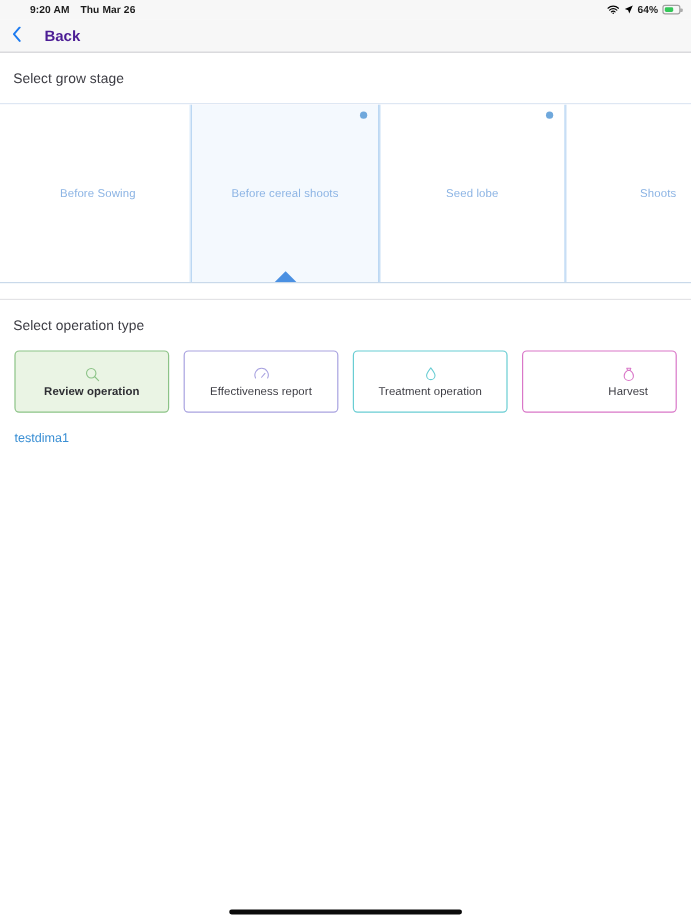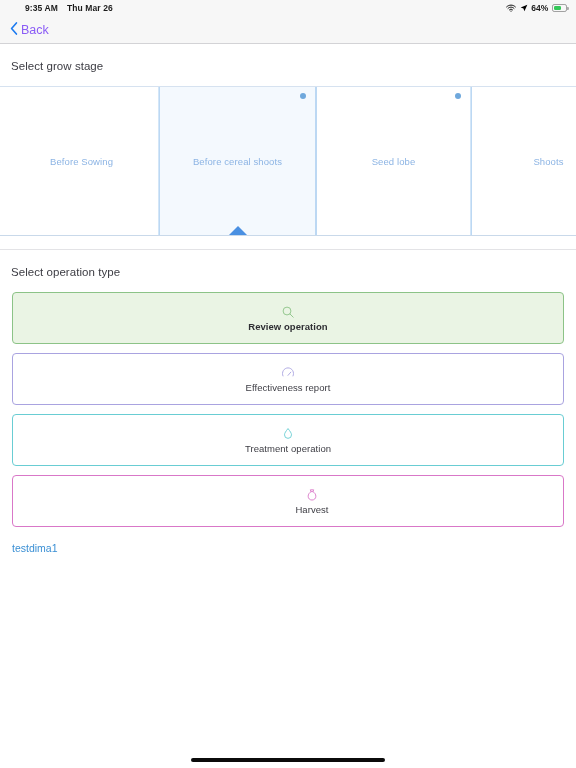--- a/index.html
+++ b/index.html
@@ -63,24 +63,25 @@
     height: 28px;
     background: #f7f7f7;
     display: flex;
     align-items: center;
     padding-left: 10px;
     border-bottom: 0.5px solid #d3d3d6;
   }
   .back-btn {
     display: flex;
     align-items: center;
-    gap: 3px;
-    color: #8b5cf6;
+    gap: 19px;
+    color: #4c1d95;
     font-size: 12.5px;
     cursor: pointer;
+    font-weight: bold;
   }
   .chev {
     width: 8px; height: 13px;
     flex: 0 0 auto;
   }
 
   
   .sec-head {
     font-size: 11.5px;
     color: #3c3c43;
@@ -148,21 +149,21 @@
     border-right: 9px solid transparent;
     border-bottom: 9px solid #4a90e2;
   }
 
   .carousel-bottom-line { height: 1px; background: #c9d9ea; }
   .sec-divider { height: 1px; background: #e3e3e6; }
 
   
   .op-grid {
     display: grid;
-    grid-template-columns: 1fr;
+    grid-template-columns: 1fr 1fr 1fr 1fr;
     gap: 9px 12px;
     padding: 0 12px;
   }
   .op-card {
     height: 52px;
     border-radius: 4px;
     border: 1px solid #ccc;
     background: #ffffff;
     display: flex;
     flex-direction: column;
@@ -221,21 +222,21 @@
     background: #0b0b0b;
   }
 </style>
 </head>
 <body>
 
 <div id="app">
 
   <div class="status-bar">
     <div class="status-left">
-      <span class="status-time">9:35 AM</span>
+      <span class="status-time">9:20 AM</span>
       <span class="status-date">Thu Mar 26</span>
     </div>
     <div class="status-spacer"></div>
     <div class="status-right">
       <span>
         <svg class="ico-wifi" viewBox="0 0 16 12" fill="none">
           <path d="M1 4.2C3 2.3 5.4 1.4 8 1.4s5 0.9 7 2.8" stroke="#000" stroke-width="1.5" stroke-linecap="round"></path>
           <path d="M3.2 6.6C4.6 5.3 6.2 4.7 8 4.7s3.4 0.6 4.8 1.9" stroke="#000" stroke-width="1.5" stroke-linecap="round"></path>
           <path d="M5.5 9c0.7-0.7 1.6-1 2.5-1s1.8 0.3 2.5 1" stroke="#000" stroke-width="1.5" stroke-linecap="round"></path>
           <circle cx="8" cy="10.8" r="1" fill="#000"></circle>

